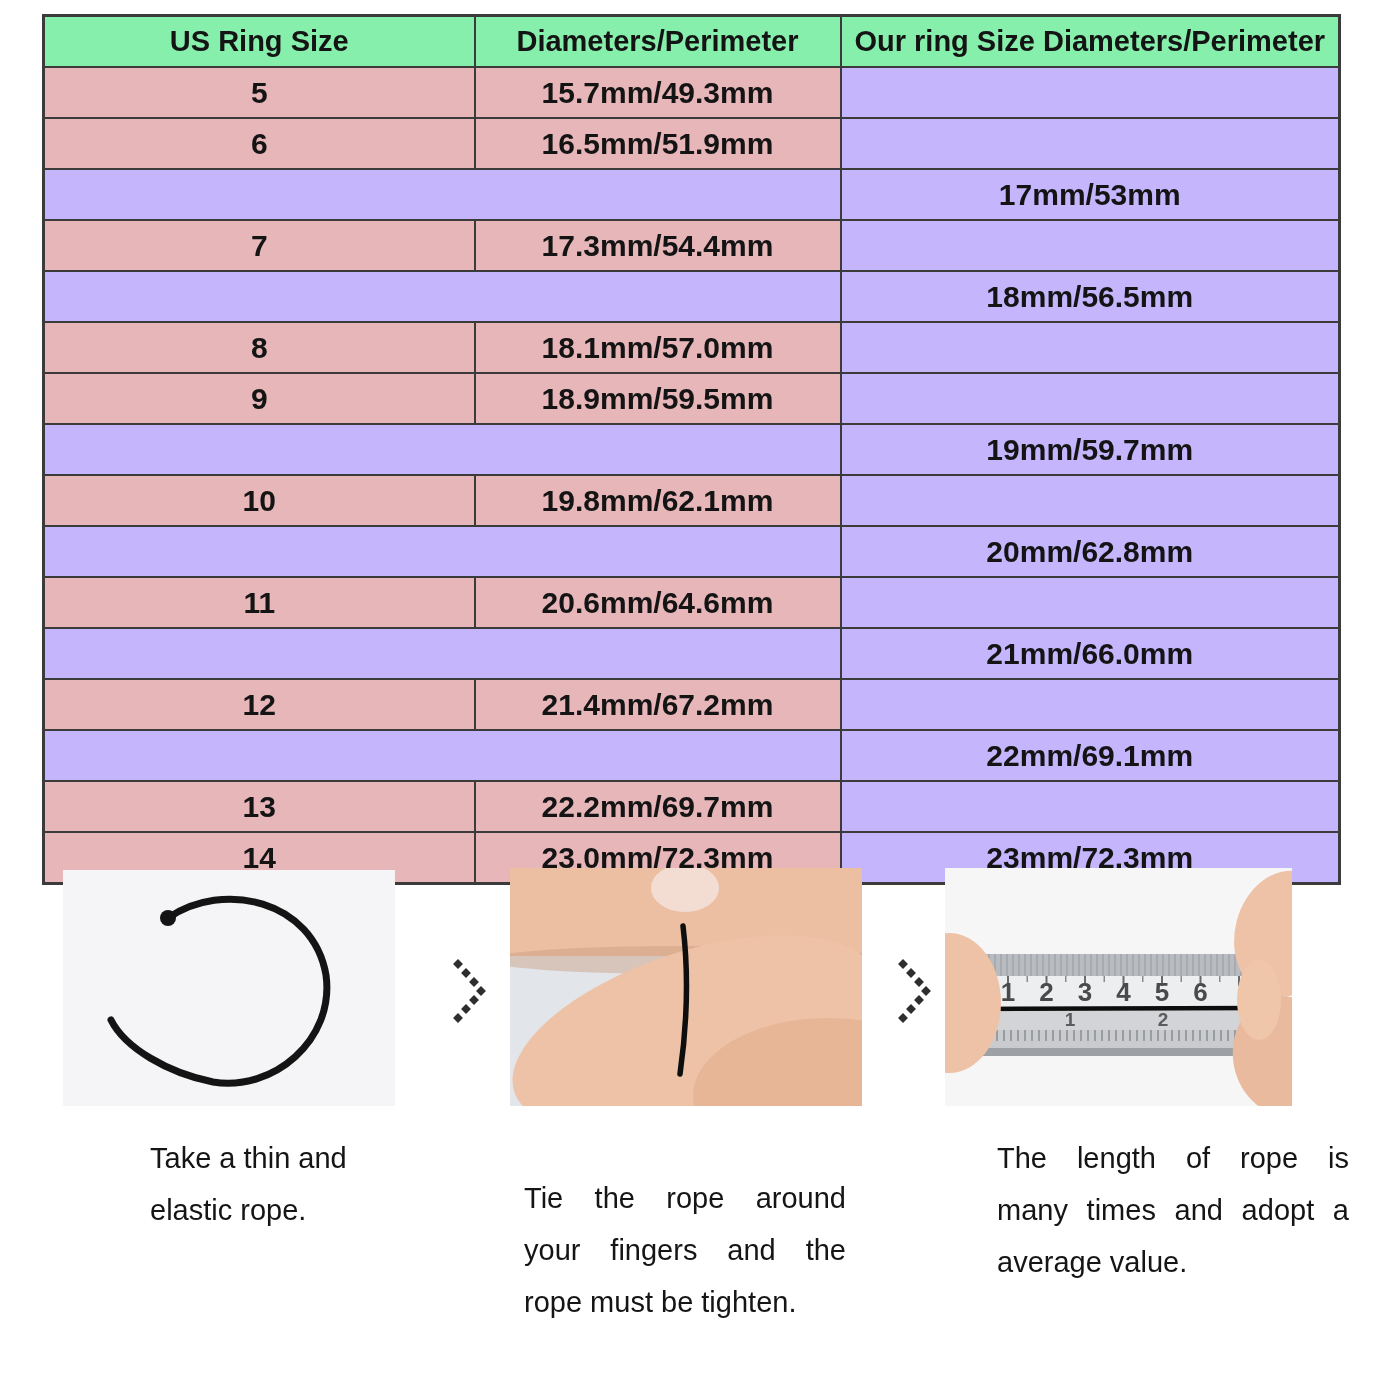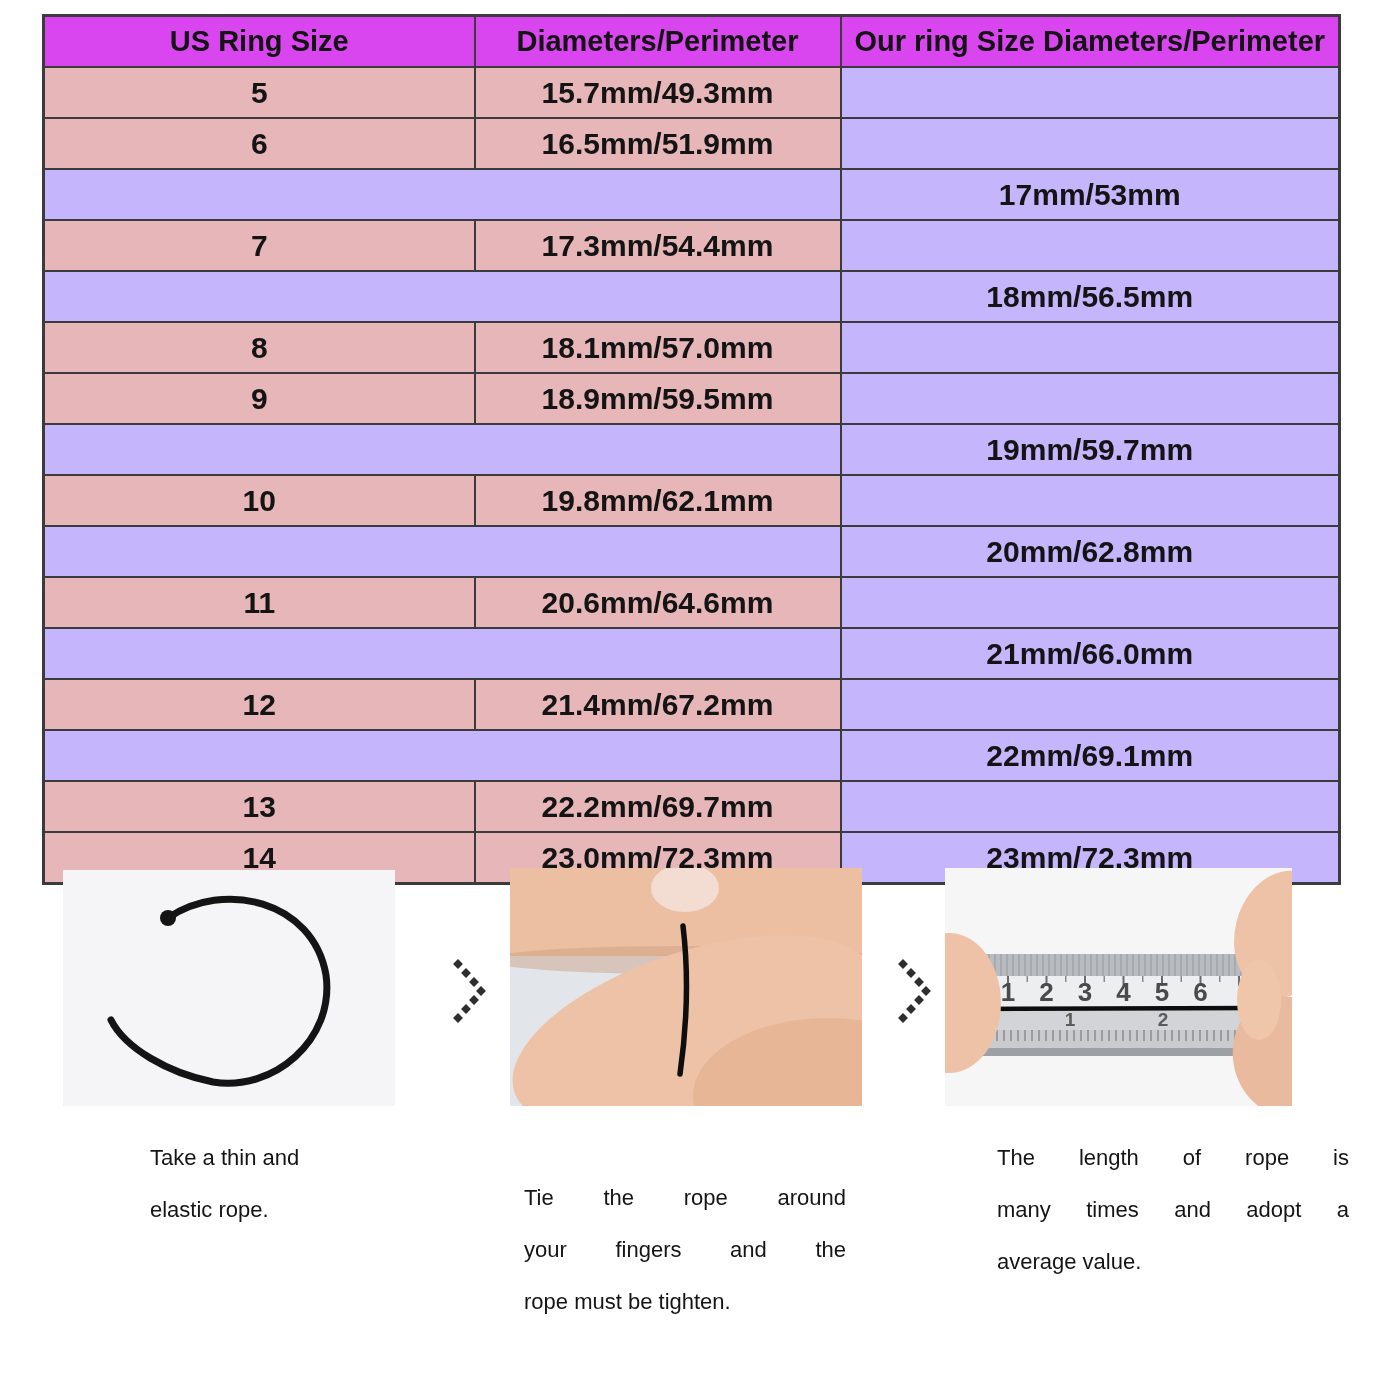--- a/index.html
+++ b/index.html
@@ -8,30 +8,30 @@
         --pink:#e7b6b9;--border:#3b3b3b;}
 
   
   table.ring{position:absolute;left:42px;top:14px;width:1296px;
              border-collapse:collapse;table-layout:fixed;
              border:3px solid var(--border);}
   table.ring th, table.ring td{
              border:2px solid var(--border);height:49px;padding:0;
              text-align:center;vertical-align:middle;
              font-weight:bold;color:#141414;overflow:hidden;}
-  table.ring th{font-size:29px;background:#d946ef;}
+  table.ring th{font-size:29px;background:#86efac;}
   table.ring td{font-size:30px;background:#c4b5fd;}
   table.ring td.pink{background:var(--pink);}
 
   
   .photo{position:absolute;overflow:hidden;}
   .photo svg{display:block;}
   .arrow{position:absolute;}
 
-  .caption{position:absolute;font-size:22px;color:#151515;}
+  .caption{position:absolute;font-size:29px;color:#151515;}
   .cap-line{height:52px;line-height:52px;text-align:left;}
   .cap-line.full{text-align:justify;text-align-last:justify;}
 </style>
 </head>
 <body>
 
 <div class="page" style="--pink: #e7b6b9; --border: #3b3b3b;">
 
   <table class="ring">
     <colgroup>

